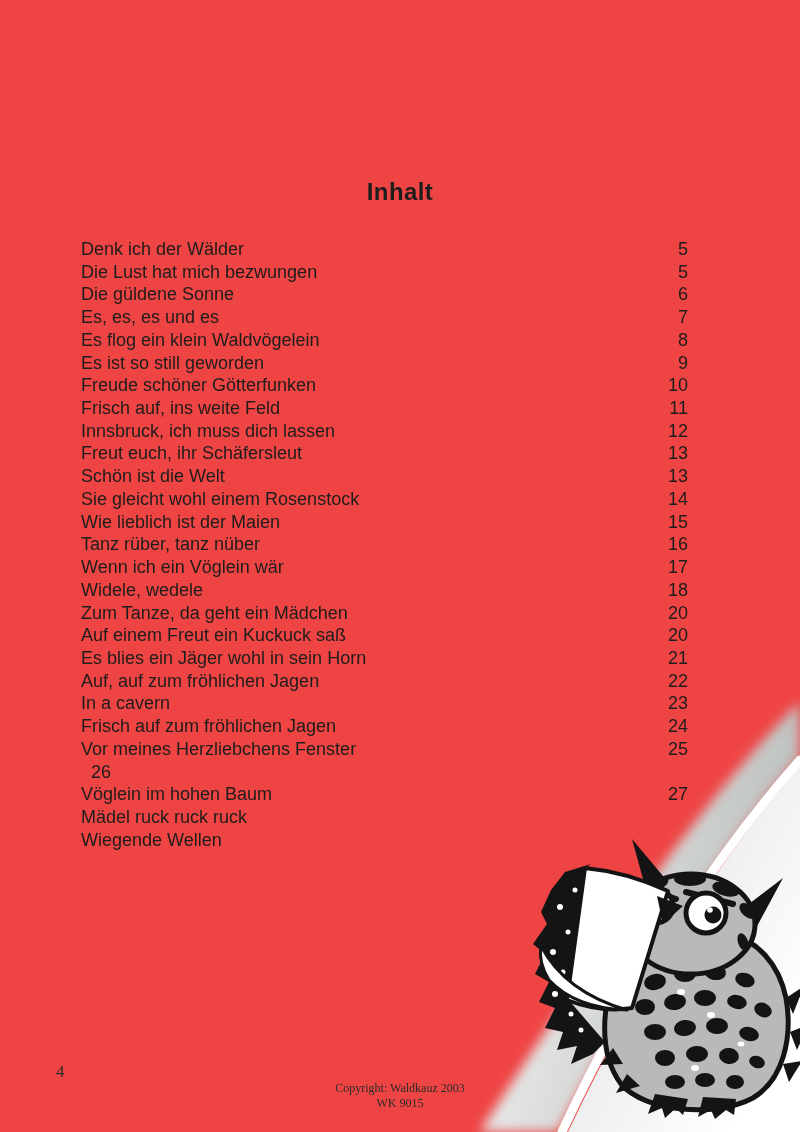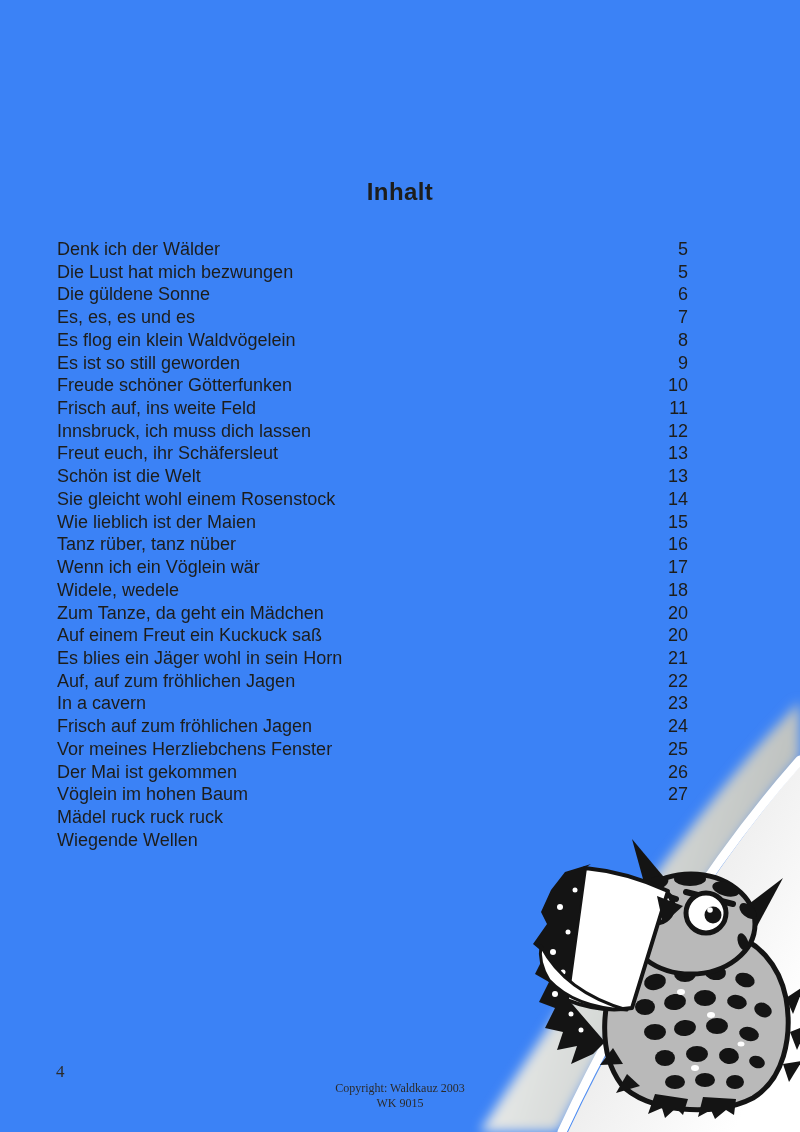--- a/index.html
+++ b/index.html
@@ -1,19 +1,19 @@
 <!DOCTYPE html>
 <html><head>
 <meta charset="utf-8">
 <style>
   html,body{margin:0;padding:0;background:#ffffff;}
   .page{
     position:relative;
     width:800px;height:1132px;
-    background:#3b82f6;
+    background:#ef4444;
     overflow:hidden;
     font-family:"Liberation Sans",sans-serif;
     color:#1d1d1b;
   }
   .title{
     position:absolute;
     top:162px;left:0;right:0;
     text-align:center;
     font-size:24px;
     font-weight:bold;
@@ -29,20 +29,21 @@
   }
   .toc-row{
     display:flex;
     justify-content:space-between;
     align-items:baseline;
     height:22.72px;
     line-height:22.72px;
     font-size:18px;
     color:#1d1d1b;
     white-space:nowrap;
+    margin-left:24px;
   }
   .toc-title{flex:0 1 auto;}
   .toc-page{flex:0 0 auto;text-align:right;min-width:30px;}
   .swoosh{
     position:absolute;
     left:470px;top:680px;
     width:330px;height:452px;
     z-index:0;
   }
   .owl{
@@ -185,21 +186,20 @@
       </div>
       <div class="toc-row">
         <span class="toc-title">Frisch auf zum fröhlichen Jagen</span>
         <span class="toc-page">24</span>
       </div>
       <div class="toc-row">
         <span class="toc-title">Vor meines Herzliebchens Fenster</span>
         <span class="toc-page">25</span>
       </div>
       <div class="toc-row">
-        <span class="toc-title">Der Mai ist gekommen</span>
         <span class="toc-page">26</span>
       </div>
       <div class="toc-row">
         <span class="toc-title">Vöglein im hohen Baum</span>
         <span class="toc-page">27</span>
       </div>
       <div class="toc-row">
         <span class="toc-title">Mädel ruck ruck ruck</span>
         <span class="toc-page"></span>
       </div>

